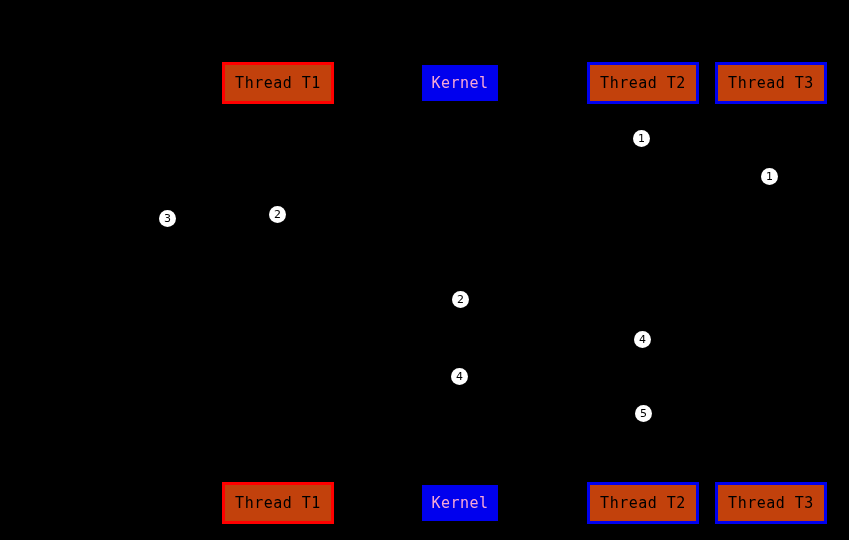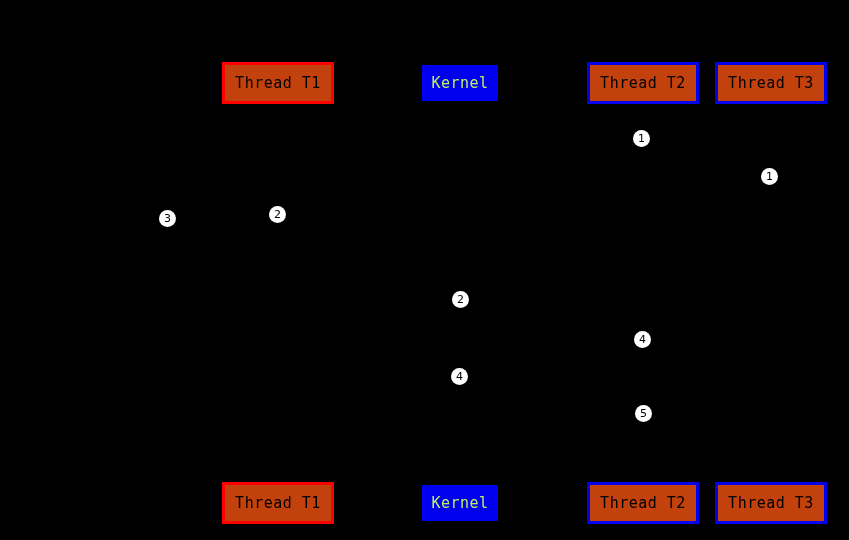--- a/index.html
+++ b/index.html
@@ -42,21 +42,21 @@
     white-space: nowrap;
     line-height: 1;
   }
   .participant.outline {
     background: #c2410c;
     color: #000000;
     border-width: 3px;
     border-style: solid;
   }
   .participant.filled {
-    color: #bef264;
+    color: #f9a8d4;
     border: none;
   }
 
   
   .badge {
     position: absolute;
     box-sizing: border-box;
     width: 17px;
     height: 17px;
     border-radius: 50%;

